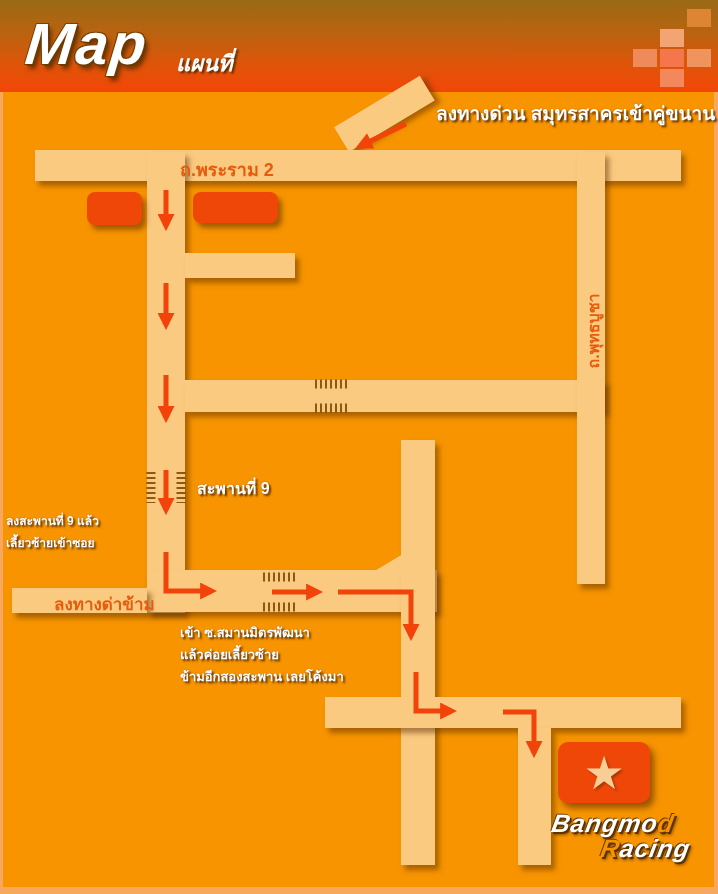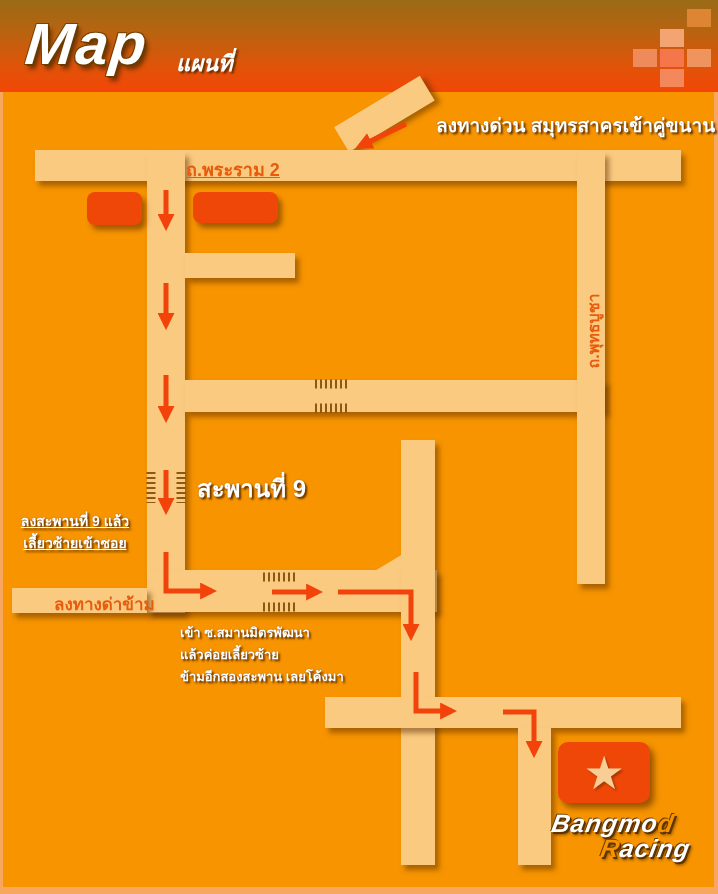--- a/index.html
+++ b/index.html
@@ -61,25 +61,25 @@
   #star{font-family:"DejaVu Sans",sans-serif; font-size:46px; line-height:1;
         color:#F8CE96; text-shadow:2px 2px 2px rgba(120,50,0,.6);}
   
   #overlay{position:absolute; left:0; top:0; pointer-events:none;}
   
   .wlabel{position:absolute; color:#ffffff; font-weight:bold; font-size:19px;
           line-height:23px; white-space:nowrap;
           text-shadow:2px 2px 2px rgba(85,42,0,.9), 0 0 1px rgba(85,42,0,.7);}
   .olabel{position:absolute; color:#E65B0C; font-weight:bold; font-size:18px;
           white-space:nowrap;}
-  #t-express     {left:436px; top:114px;}
-  #t-rama2       {left:186px; top:155px;text-decoration:underline;}
+  #t-express     {left:436px; top:102px;}
+  #t-rama2       {left:180px; top:155px;}
   #t-soientry    {left:6px;   top:238px; width:140px; text-align:right;}
-  #t-bridge9     {left:197px; top:477px; font-size:24px;}
-  #t-afterbridge {left:6px;   top:510px; width:138px; text-align:center; font-size:14px; line-height:22px;text-decoration:underline;}
+  #t-bridge9     {left:197px; top:477px; font-size:16px;}
+  #t-afterbridge {left:6px;   top:510px; width:138px; text-align:left; font-size:12px; line-height:22px;}
   #t-thakham     {left:54px;  top:590px; font-size:17px;}
   #t-samanmit    {left:180px; top:622px; font-size:13px; line-height:22px;}
   #t-phut        {left:530px; top:322px; width:120px; height:18px; text-align:center;
                   font-size:16px; transform:rotate(-90deg);}
   
   .brand{position:absolute; font-style:italic; font-weight:bold;
          transform:skewX(-10deg); white-space:nowrap; font-size:25px;
          letter-spacing:1px;
          text-shadow:2px 2px 0 #5e3300, -1px -1px 0 #6b3a00, 3px 3px 3px rgba(60,30,0,.6);}
   #brand1{left:552px; top:809px; color:#ffffff;}

